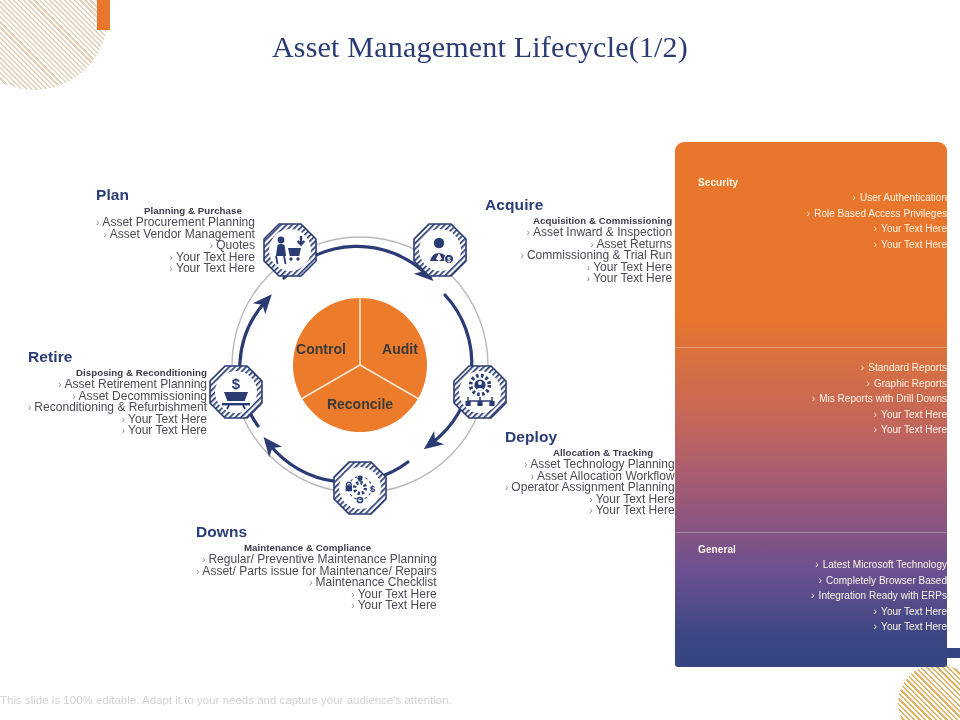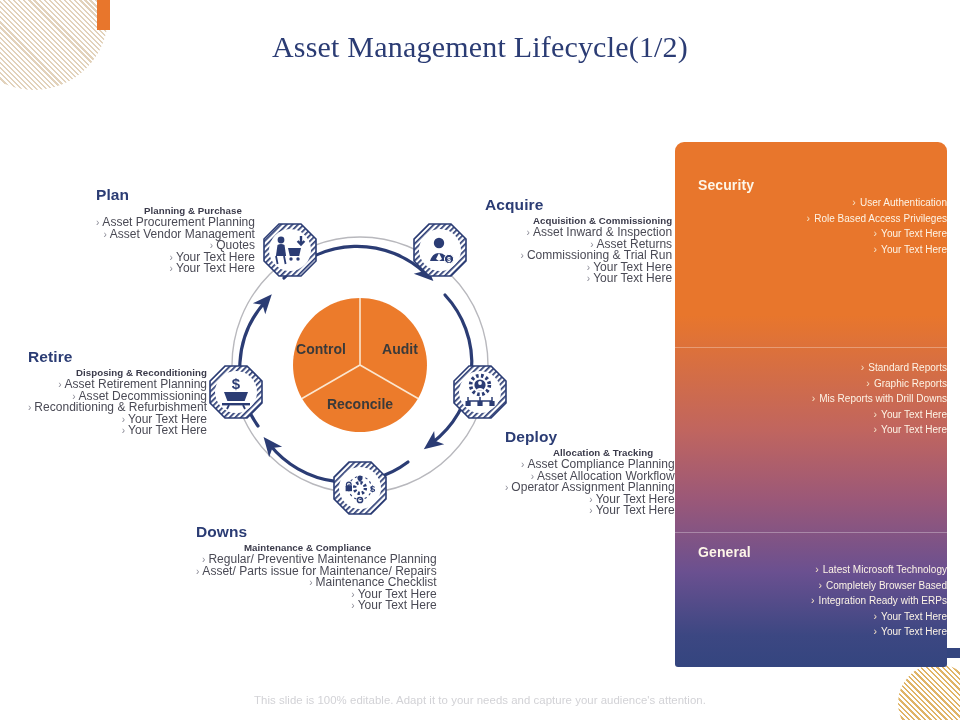--- a/index.html
+++ b/index.html
@@ -74,21 +74,21 @@
     width: 272px; height: 525px;
     border-radius: 9px 9px 3px 3px;
     overflow: hidden;
     background: linear-gradient(180deg,
         #e8762c 0%, #e8762c 33%,
         #c0655f 55%, #9b5878 68%,
         #6a5090 82%, #3c4782 94%, #34457f 100%);
   }
   .rsec { position: absolute; left: 0; width: 272px; padding: 0 0 0 23px; }
   .rsec h4 {
-    font-size: 14px; font-weight: bold; color: #fdf6e8;
+    font-size: 10px; font-weight: bold; color: #fdf6e8;
     margin-bottom: 2px; letter-spacing: .1px;
   }
   .rsec ul { list-style: none; }
   .rsec li {
     font-size: 10px; color: #fdf4e6; line-height: 14.6px;
     white-space: nowrap; letter-spacing: .02px; text-align: right;
   }
   .rsec li::before { content: "\203A"; color: #f6e3c8; margin-right: 4px; font-size: 10.5px; }
   .rsec-0 { top: 35px; }
   .rsec-1 { top: 218px; }
@@ -96,21 +96,21 @@
   .rdiv {
     position: absolute; left: 0; width: 272px; height: 1px;
     background: rgba(255,255,255,.30);
   }
   .rdiv-0 { top: 205px; }
   .rdiv-1 { top: 390px; }
 
   
   .footer {
     position: absolute; left: 0; top: 694px; width: 960px;
-    text-align: center; font-size: 11.4px; color: #d2d2d6;
+    font-size: 11.4px; color: #d2d2d6;
     letter-spacing: .05px;
   }
 </style>
 </head>
 <body>
 
 <div class="slide">
 
   <div class="deco-tl"></div>
   <div class="deco-tl-bar"></div>
@@ -247,21 +247,21 @@
       <li>Reconditioning  &amp; Refurbishment</li>
       <li>Your Text Here</li>
       <li>Your Text Here</li>
     </ul>
   </div>
 
   <div class="blk b-deploy">
     <h3>Deploy</h3>
     <div class="sub">Allocation &amp; Tracking</div>
     <ul>
-      <li>Asset Compliance Planning</li>
+      <li>Asset Technology Planning</li>
       <li>Asset Allocation Workflow</li>
       <li>Operator Assignment Planning</li>
       <li>Your Text Here</li>
       <li>Your Text Here</li>
     </ul>
   </div>
 
   <div class="blk b-manage">
     <h3>Downs</h3>
     <div class="sub">Maintenance &amp; Compliance</div>

